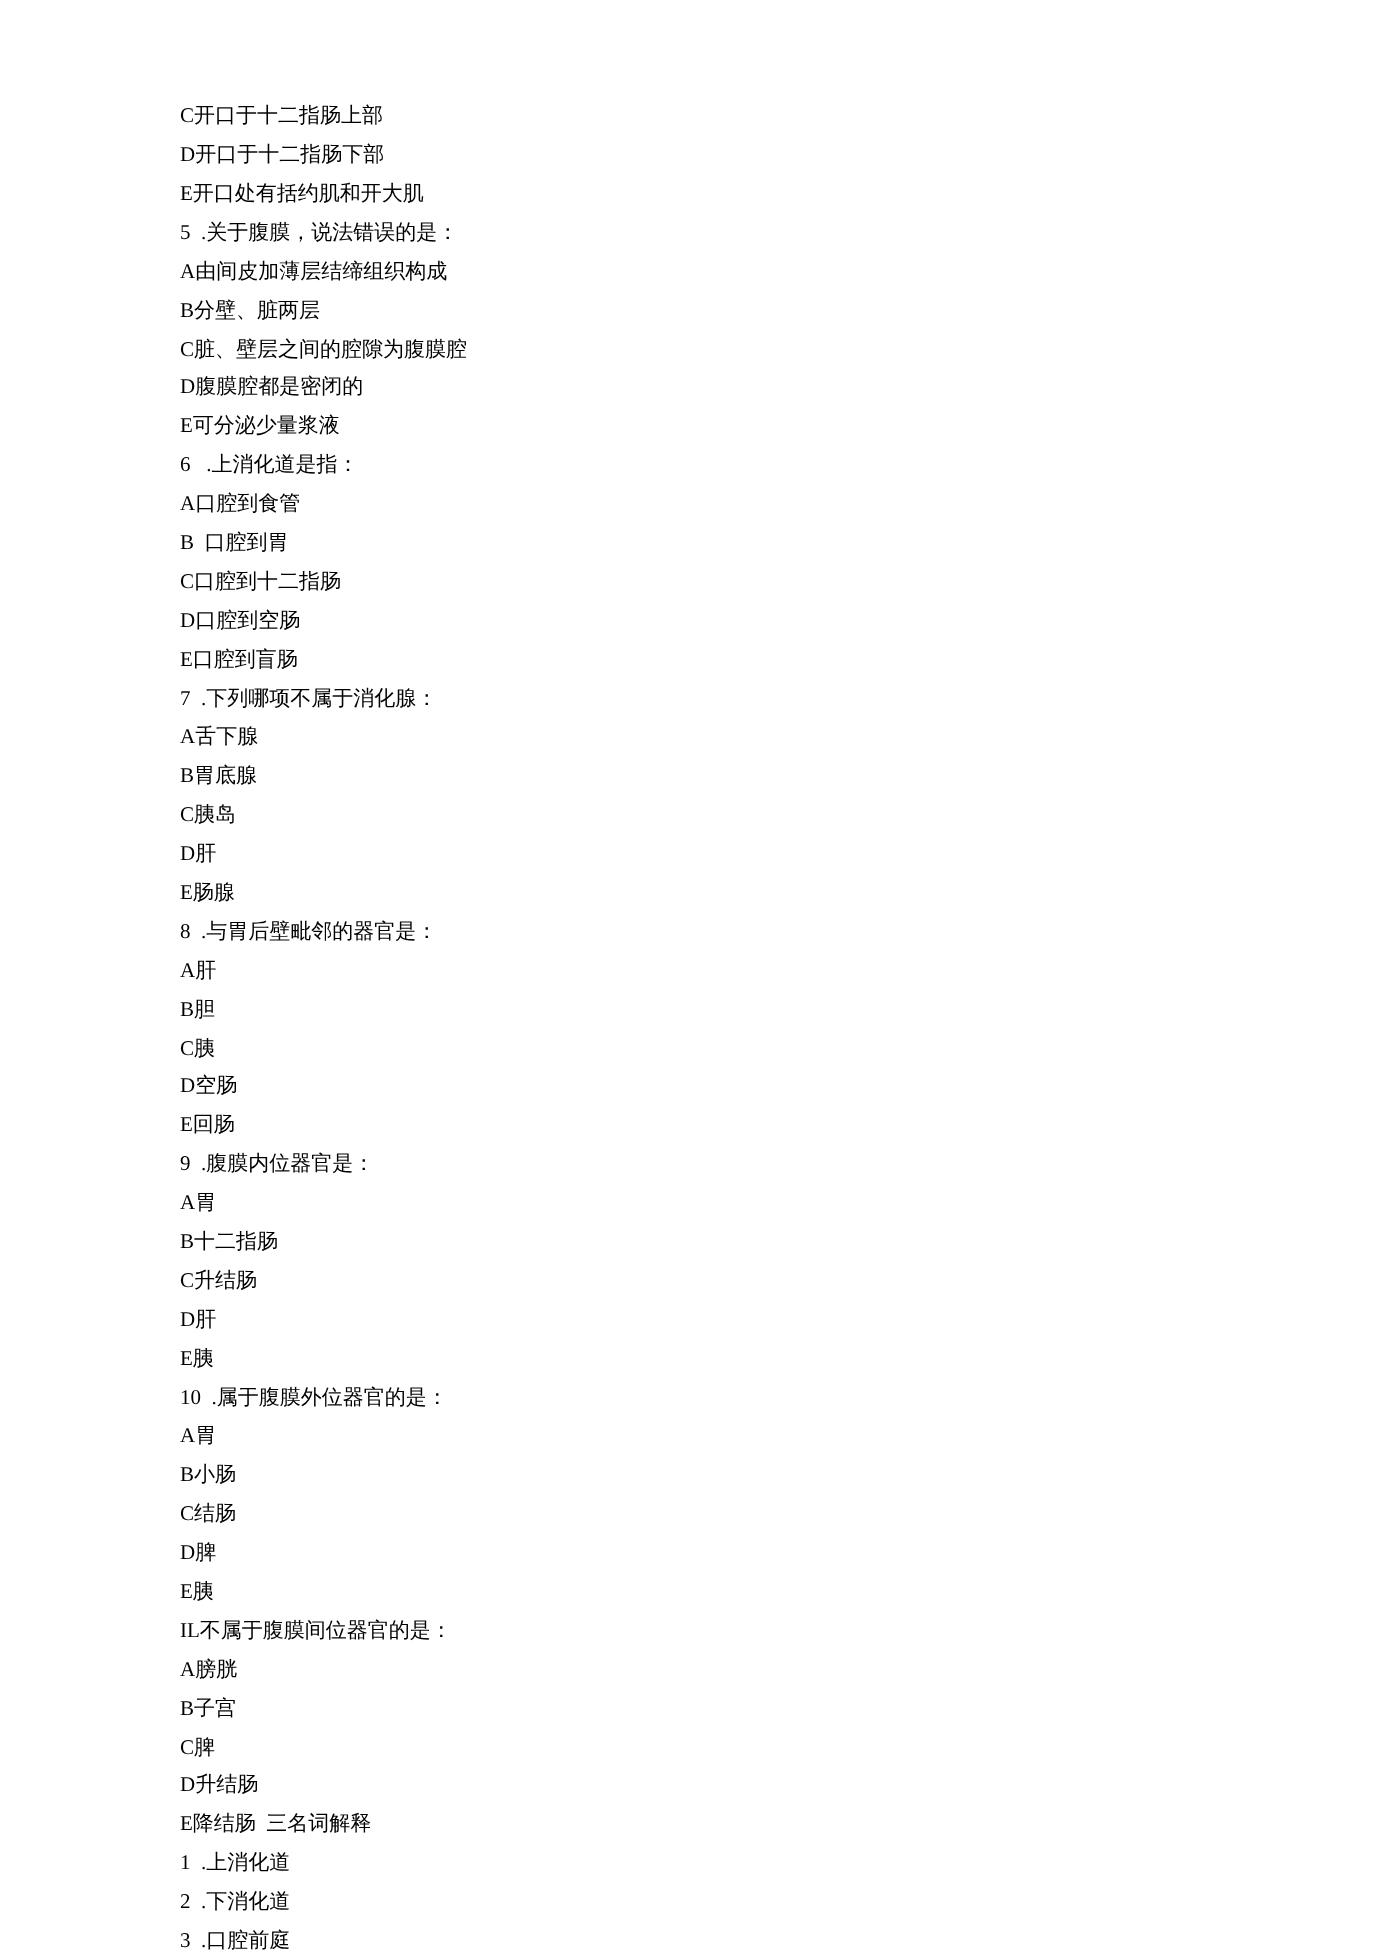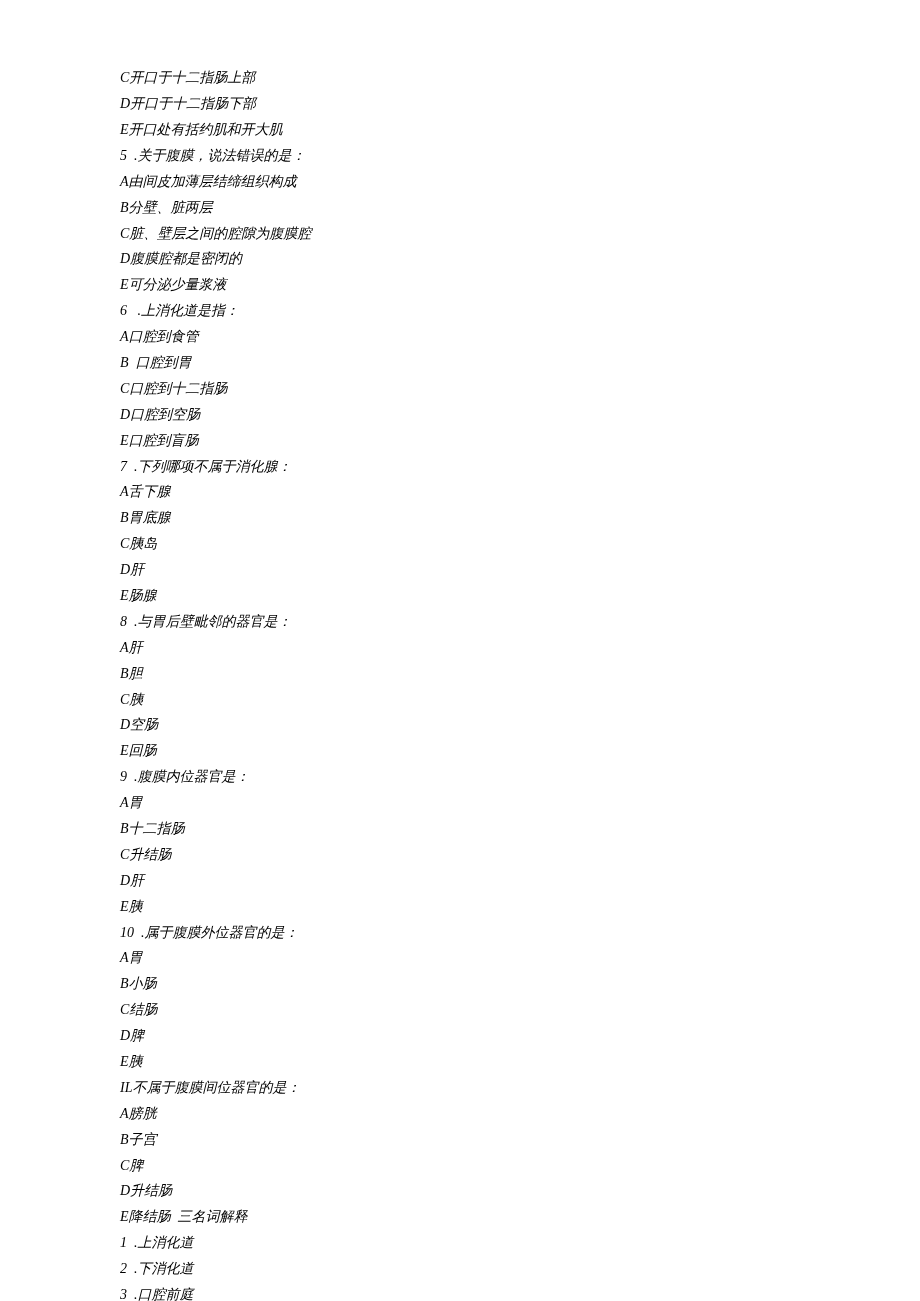--- a/index.html
+++ b/index.html
@@ -16,20 +16,19 @@
       min-height: 1301px;
       padding: 40px 120px 40px 120px;
       line-height: 1.8;
     }
     .content-block {
       white-space: pre-wrap;
     }
     p {
       line-height: 1.85;
       margin: 0;
-      font-style: italic;
     }
   </style>
 </head>
 <body>
 
 <div class="content-block">
 <p>C开口于十二指肠上部</p><p>D开口于十二指肠下部</p><p>E开口处有括约肌和开大肌</p><p>5  .关于腹膜，说法错误的是：</p><p>A由间皮加薄层结缔组织构成</p><p>B分壁、脏两层</p><p>C脏、壁层之间的腔隙为腹膜腔</p><p>D腹膜腔都是密闭的</p><p>E可分泌少量浆液</p><p>6   .上消化道是指：</p><p>A口腔到食管</p><p>B  口腔到胃</p><p>C口腔到十二指肠</p><p>D口腔到空肠</p><p>E口腔到盲肠</p><p>7  .下列哪项不属于消化腺：</p><p>A舌下腺</p><p>B胃底腺</p><p>C胰岛</p><p>D肝</p><p>E肠腺</p><p>8  .与胃后壁毗邻的器官是：</p><p>A肝</p><p>B胆</p><p>C胰</p><p>D空肠</p><p>E回肠</p><p>9  .腹膜内位器官是：</p><p>A胃</p><p>B十二指肠</p><p>C升结肠</p><p>D肝</p><p>E胰</p><p>10  .属于腹膜外位器官的是：</p><p>A胃</p><p>B小肠</p><p>C结肠</p><p>D脾</p><p>E胰</p><p>IL不属于腹膜间位器官的是：</p><p>A膀胱</p><p>B子宫</p><p>C脾</p><p>D升结肠</p><p>E降结肠  三名词解释</p><p>1  .上消化道</p><p>2  .下消化道</p><p>3  .口腔前庭</p></div>
 
 </body></html>

